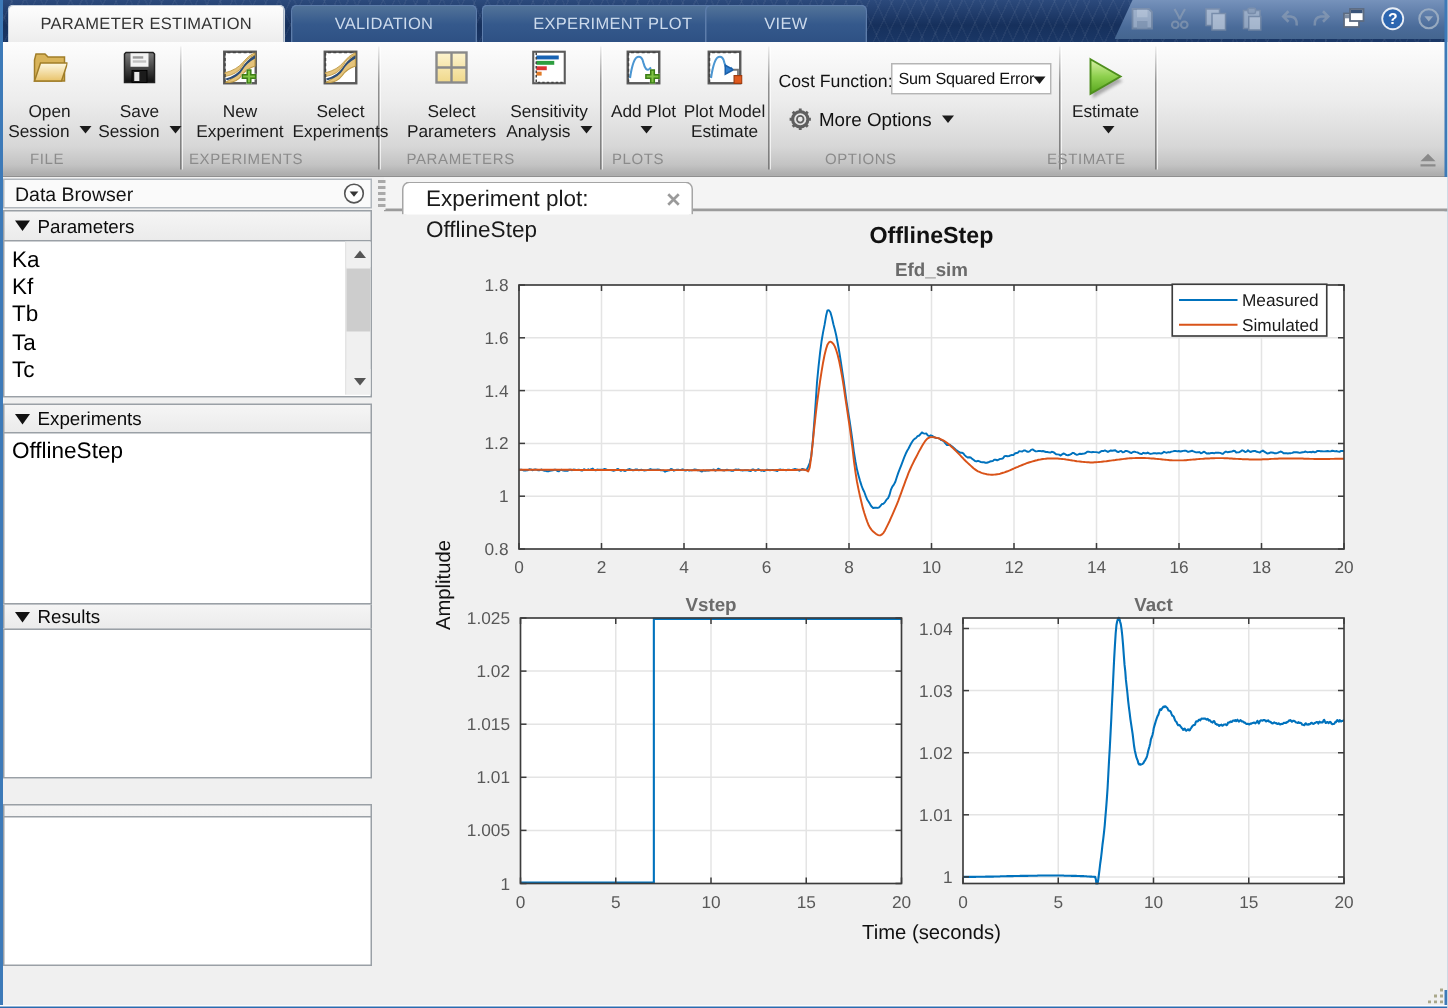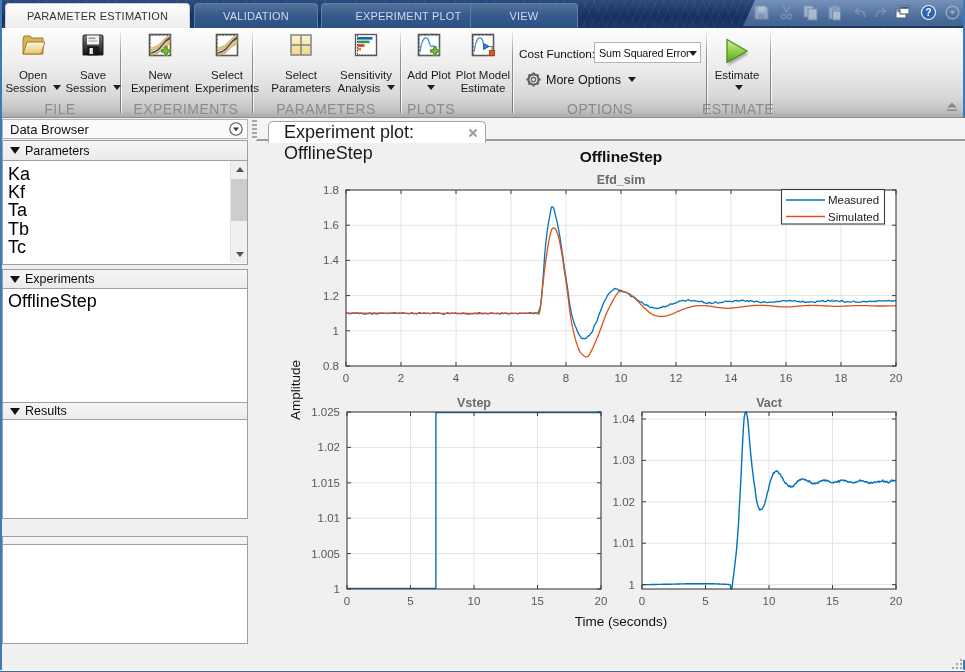--- a/index.html
+++ b/index.html
@@ -3,34 +3,34 @@
 *{margin:0;padding:0;box-sizing:border-box}
 html,body{width:965px;height:672px;overflow:hidden;font-family:"Liberation Sans",sans-serif;background:#f0f0f0;position:relative}
 .abs{position:absolute}
 #tabbar{left:0;top:0;width:965px;height:28px;background:linear-gradient(#2c4a7c,#16305c 60%,#1a3766);overflow:hidden}
 #tabtex{left:0;top:0;width:965px;height:28px;background:repeating-linear-gradient(115deg,rgba(255,255,255,.05) 0 1px,rgba(255,255,255,0) 1px 7px),repeating-linear-gradient(65deg,rgba(255,255,255,.04) 0 1px,rgba(255,255,255,0) 1px 9px)}
 .tab{top:3px;height:25px;border-radius:4px 4px 0 0;font-size:11px;text-align:center;line-height:24px;letter-spacing:.2px}
 .tab.on{background:linear-gradient(#fdfdfd,#ededed);color:#333;border:1px solid #c8d2de;border-bottom:none}
 .tab.off{background:linear-gradient(#527399,#35598c 50%,#2e5184);color:#ccdaec;border:1px solid #5d7dab;border-bottom:none}
 #ribbon{left:0;top:28px;width:965px;height:90px;background:linear-gradient(#fdfdfd,#ececec 45%,#d7d7d7 78%,#c3c3c3 92%,#ababab);border-bottom:1px solid #8f8f8f}
 .rsep{top:31px;width:1px;height:82px;background:linear-gradient(180deg,rgba(140,140,140,.1),rgba(128,128,128,.85) 30%,rgba(120,120,120,.95));box-shadow:1px 0 0 rgba(255,255,255,.7)}
-.glabel{top:101px;height:15px;font-size:14px;color:#8b8b8b;text-align:center;letter-spacing:.4px}
+.glabel{top:101px;height:15px;font-size:10px;color:#8b8b8b;letter-spacing:.4px}
 .btxt{font-size:11.5px;color:#1c1c1c;text-align:center;line-height:13px;white-space:pre}
 .dn{display:inline-block;width:0;height:0;border-left:4px solid transparent;border-right:4px solid transparent;border-top:5px solid #1c1c1c;vertical-align:middle;margin-left:3px;position:relative;top:-1px}
 #combo{left:594px;top:42px;width:107px;height:21px;background:#fff;border:1px solid #b5b5b5;font-size:10.8px;color:#111;line-height:20px;padding-left:4px;white-space:nowrap;letter-spacing:-.15px}
 .hdr{left:2px;width:246px;background:linear-gradient(#f5f5f5,#ebebeb);border:1px solid #9aa0a6;font-size:12.5px;color:#0a0a0a;padding-left:22px;display:flex;align-items:center}
 .hdr .tri{position:absolute;left:7px;width:0;height:0;border-left:5.5px solid transparent;border-right:5.5px solid transparent;border-top:7px solid #111}
-.wlist{left:2px;width:246px;background:#fff;border:1px solid #9aa0a6;font-size:18px;color:#000;overflow:hidden}
+.wlist{left:2px;width:246px;background:#fff;border:1px solid #9aa0a6;font-size:15px;color:#000;overflow:hidden}
 .li{padding-left:5px;height:18.2px;line-height:18.2px}
 #sbar{position:absolute;right:0;top:0;width:17px;height:102px;background:#f0f0f0;border-left:1px solid #e4e4e4}
 .sbtn{position:absolute;left:0;width:17px;height:17px;background:#f0f0f0}
 .sthumb{position:absolute;left:0;top:18px;width:17px;height:42px;background:#cdcdcd}
 .sarr{position:absolute;left:4.5px;width:0;height:0;border-left:4px solid transparent;border-right:4px solid transparent}
 #docbar{left:256px;top:118px;width:709px;height:23px;background:#f4f4f4;border-bottom:2px solid #9b9b9b}
-#doctab{left:268px;top:121px;width:218px;height:22px;background:#fff;border:1px solid #a5a5a5;border-bottom:none;border-radius:5px 5px 0 0;font-size:18px;color:#1a1a1a;line-height:21px;padding-left:15px;z-index:3}
+#doctab{left:268px;top:121px;width:194px;height:22px;background:#fff;border:1px solid #a5a5a5;border-bottom:none;border-radius:5px 5px 0 0;font-size:15px;color:#1a1a1a;line-height:21px;padding-left:15px;z-index:3}
 #content{left:251px;top:141px;width:714px;height:519px;background:#f0f0f0}
 #grip{left:252px;top:120px;width:5px;height:20px;background:repeating-linear-gradient(180deg,#a9a9a9 0 2px,#f0f0f0 2px 4px)}
 #botline{left:0;top:670px;width:965px;height:2px;background:#2b6cb0;border-top:1px solid #fdfdfd}
 .winedge{top:0;width:2px;height:670px;background:#3d7ab8}
 </style></head><body>
 <div class="abs" id="tabbar">
     <div class="abs" id="tabtex"></div>
   </div>
 <div class="abs" style="right:0;top:0;width:222px;height:26px;background:linear-gradient(#7692bb,#4a6b99 70%,#44658f);clip-path:polygon(12px 0,222px 0,222px 26px,0 26px)"></div>
 <div class="abs tab on" style="left:5px;width:185px">PARAMETER ESTIMATION</div>
@@ -80,21 +80,21 @@
 <div class="abs" id="ribbon"></div>
 <div class="abs rsep" style="left:120px"></div>
 <div class="abs rsep" style="left:252px"></div>
 <div class="abs rsep" style="left:400px"></div>
 <div class="abs rsep" style="left:512px"></div>
 <div class="abs rsep" style="left:706px"></div>
 <div class="abs rsep" style="left:770px"></div>
 <div class="abs glabel" style="left:20px;width:80px">FILE</div>
 <div class="abs glabel" style="left:126px;width:120px">EXPERIMENTS</div>
 <div class="abs glabel" style="left:271px;width:110px">PARAMETERS</div>
-<div class="abs glabel" style="left:391px;width:80px">PLOTS</div>
+<div class="abs glabel" style="left:408px;width:80px">PLOTS</div>
 <div class="abs glabel" style="left:550px;width:100px">OPTIONS</div>
 <div class="abs glabel" style="left:698px;width:80px">ESTIMATE</div>
 <svg class="abs" style="left:21px;top:33px" width="24" height="24" viewBox="0 0 24 24">
     <defs>
       <linearGradient id="fg" x1="0" y1="0" x2="0" y2="1">
         <stop offset="0" stop-color="#fdf8e3"></stop>
         <stop offset="1" stop-color="#e9c36a"></stop>
       </linearGradient>
     </defs>
 <path d="M2 7 L2 21 L22 21 L22 5 L11 5 L9 3 L3 3 Z" fill="#d9b45a" stroke="#a07d28" stroke-width="1"></path>
@@ -230,22 +230,22 @@
     <path d="M4.1 5.6 L9.9 5.6 L7 9.2 Z" fill="#333"></path>
   </svg>
 <div class="abs hdr" style="top:140px;height:21px"><span class="tri"></span>Parameters</div>
 <div class="abs hdr" style="top:269px;height:20px"><span class="tri"></span>Experiments</div>
 <div class="abs hdr" style="top:402px;height:18px"><span class="tri"></span>Results</div>
 <div class="abs hdr" style="top:536px;height:31px"><span class="tri"></span>Preview</div>
 <div class="abs wlist" style="top:160px;height:105px">
     <div style="padding-top:4px">
       <div class="li">Ka</div>
       <div class="li">Kf</div>
+      <div class="li">Tb</div>
       <div class="li">Ta</div>
-      <div class="li">Tb</div>
       <div class="li">Tc</div>
     </div>
     <div id="sbar">
       <div class="sbtn" style="top:0">
         <span class="sarr" style="top:6px;border-bottom:5px solid #555"></span>
       </div>
       <div class="sthumb"></div>
       <div class="sbtn" style="bottom:0">
         <span class="sarr" style="bottom:6px;border-top:5px solid #555"></span>
       </div>

